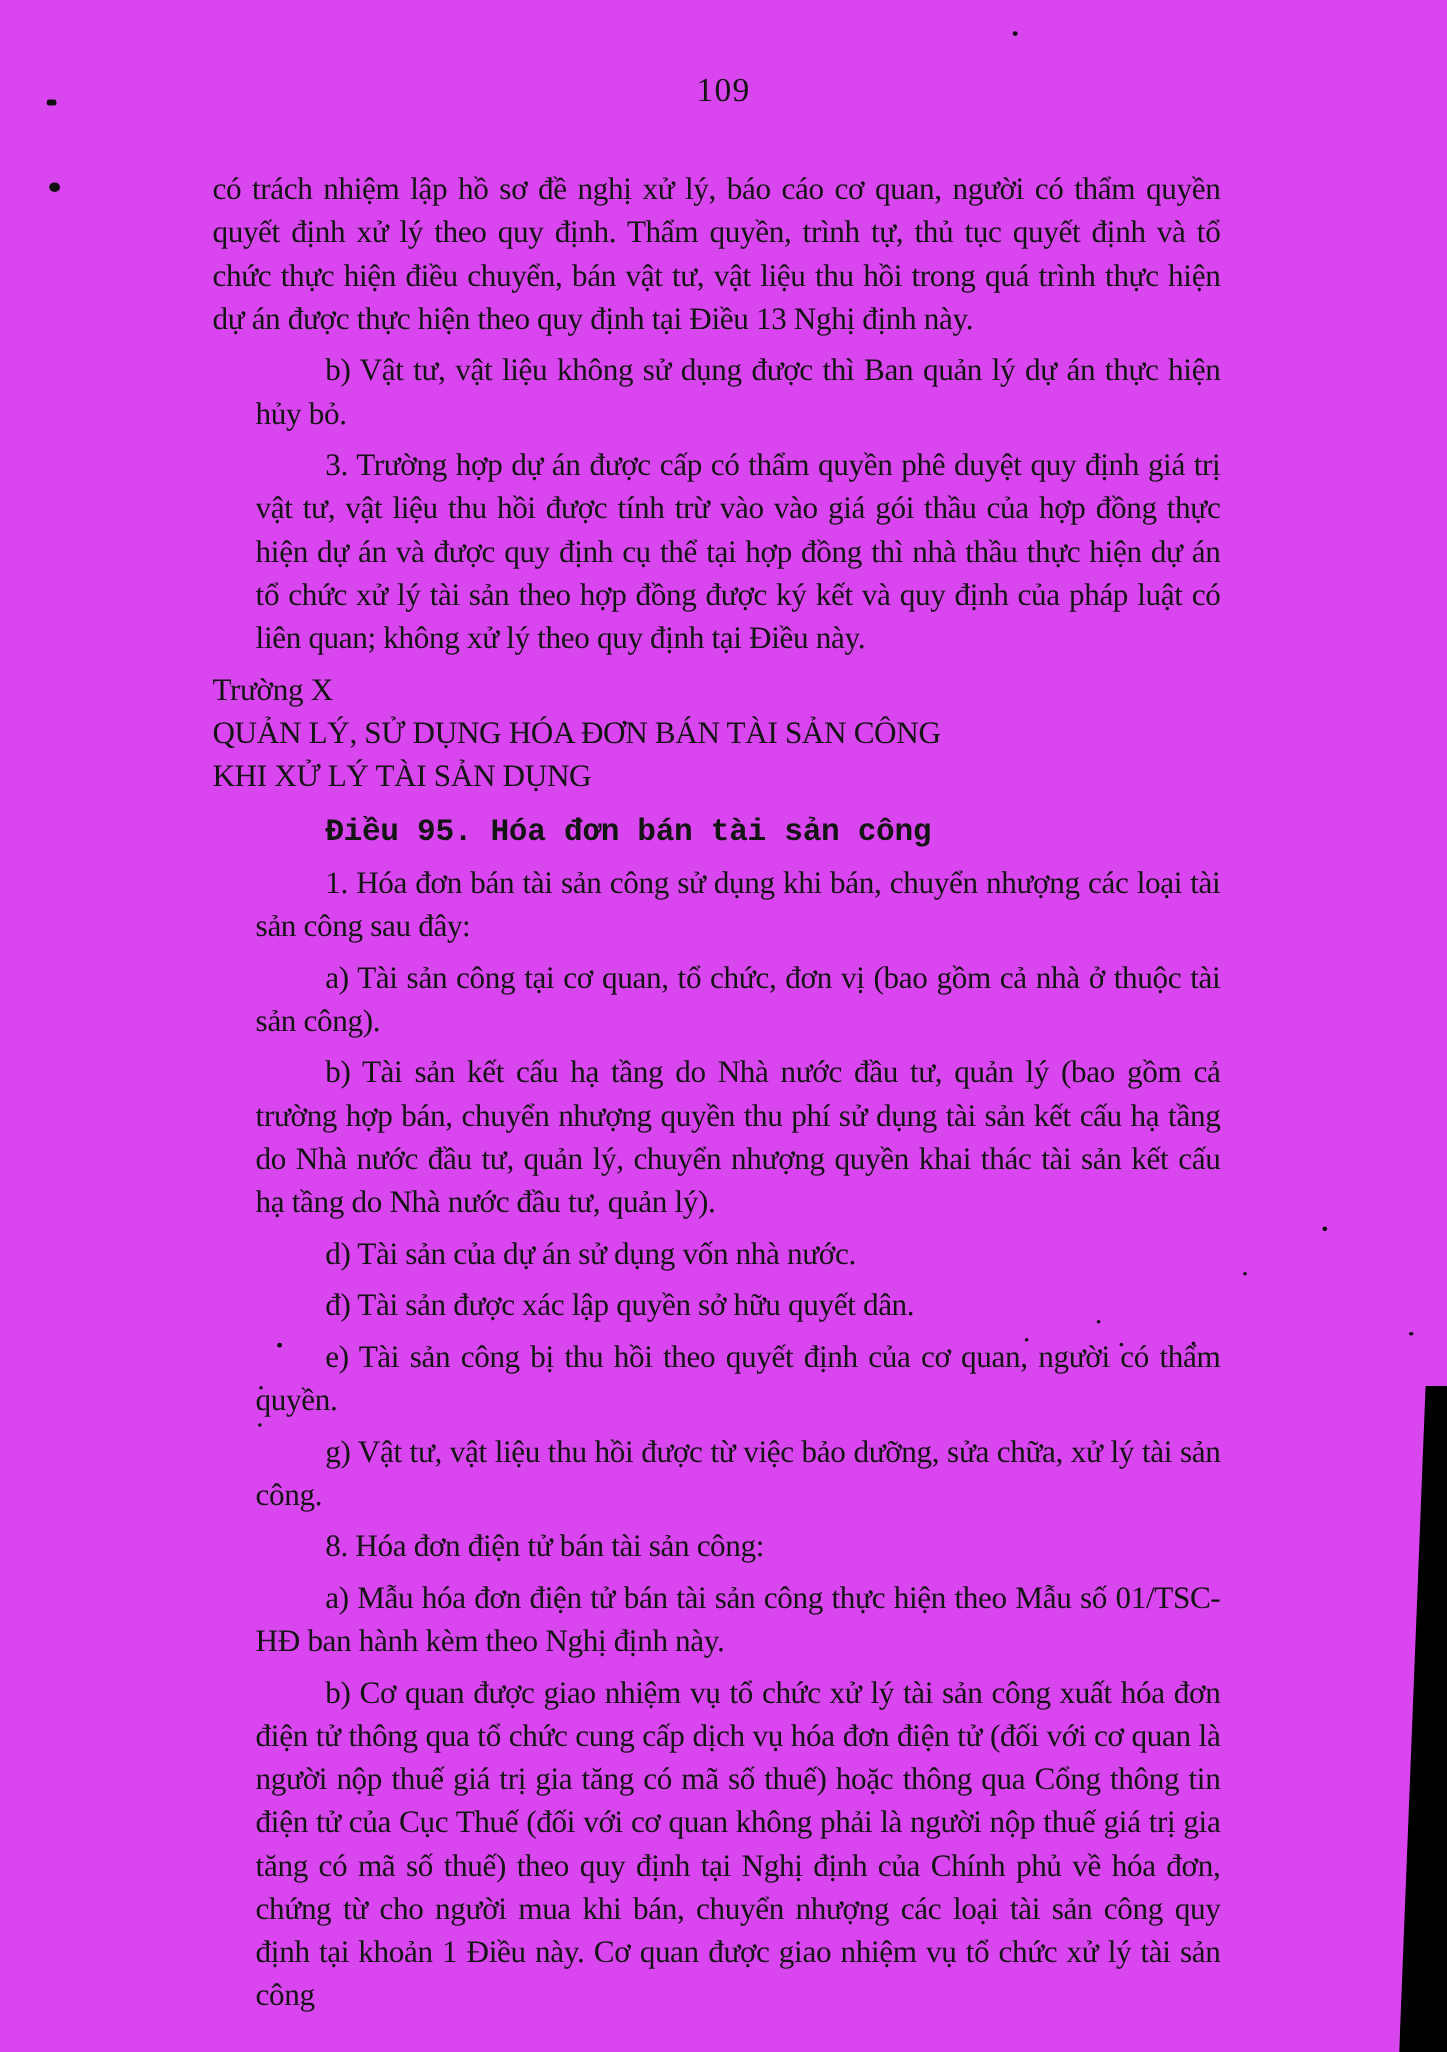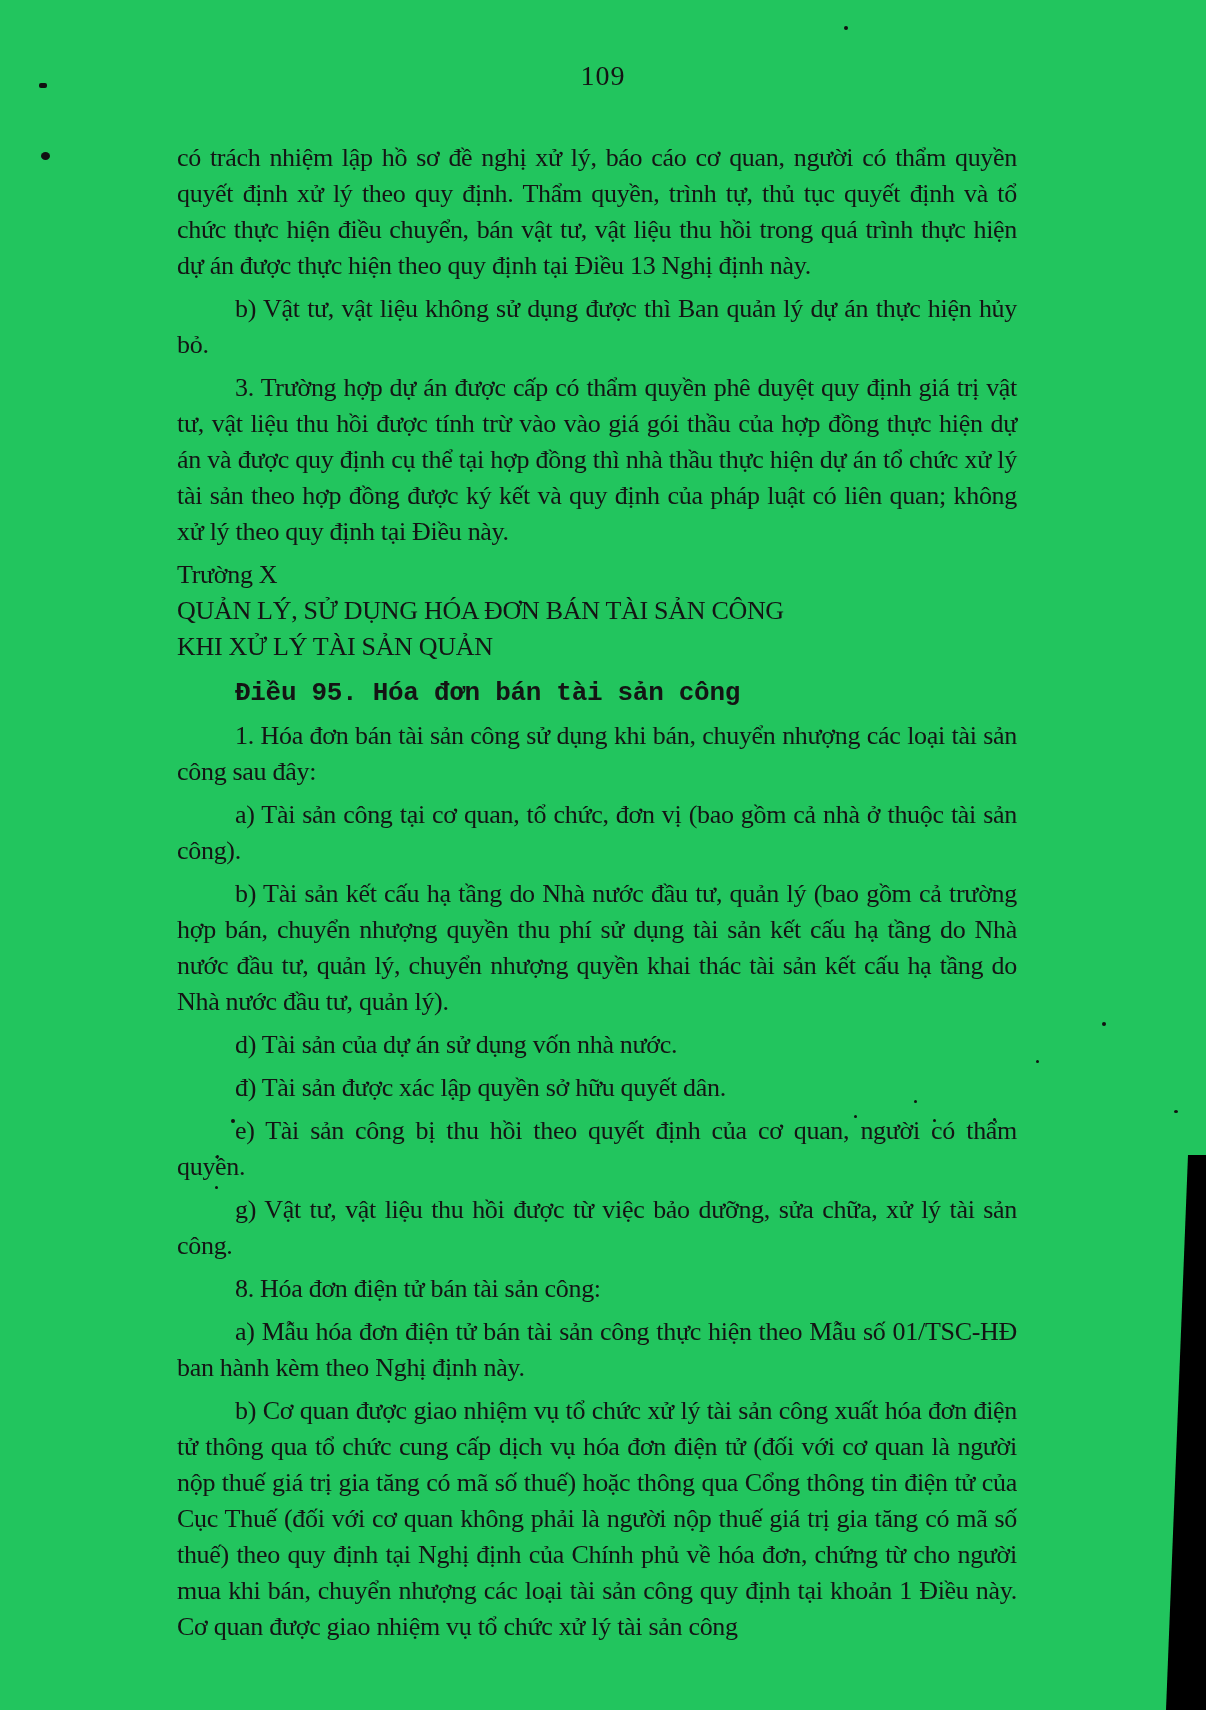--- a/index.html
+++ b/index.html
@@ -1,21 +1,21 @@
 <!DOCTYPE html>
 <html><head>
 <meta charset="utf-8">
 <style>
   html, body { margin: 0; padding: 0; background: #777; }
   .page {
     position: relative;
     width: 1206px;
     height: 1710px;
     margin: 0 auto;
-    background: #22c55e;
+    background: #d946ef;
     overflow: hidden;
     color: #141414;
     font-family: "Liberation Serif", "DejaVu Serif", serif;
   }
   .page-number {
     position: absolute;
     top: 60px;
     left: 0;
     width: 1206px;
     text-align: center;
@@ -26,21 +26,21 @@
     position: absolute;
     top: 140px;
     left: 177px;
     width: 840px;
     font-size: 26px;
     line-height: 36px;
     letter-spacing: -0.3px;
     text-align: justify;
   }
   .doc-body p { margin: 0 0 7px 0; }
-  p.para { text-indent: 58px; }
+  p.para { text-indent: 58px; margin-left: 36px; }
   p.para-cont { text-indent: 0; }
   .chapter-heading {
     margin-top: 26px;
     margin-bottom: 2px;
     text-align: center;
     font-weight: bold;
     line-height: 34px;
     text-indent: 0;
   }
   .article-heading {
@@ -76,21 +76,21 @@
   <div class="doc-body">
 
     <p class="para-cont">có trách nhiệm lập hồ sơ đề nghị xử lý, báo cáo cơ quan, người có thẩm quyền quyết định xử lý theo quy định. Thẩm quyền, trình tự, thủ tục quyết định và tổ chức thực hiện điều chuyển, bán vật tư, vật liệu thu hồi trong quá trình thực hiện dự án được thực hiện theo quy định tại Điều 13 Nghị định này.</p>
     <p class="para">b) Vật tư, vật liệu không sử dụng được thì Ban quản lý dự án thực hiện hủy bỏ.</p>
     <p class="para">3. Trường hợp dự án được cấp có thẩm quyền phê duyệt quy định giá trị vật tư, vật liệu thu hồi được tính trừ vào vào giá gói thầu của hợp đồng thực hiện dự án và được quy định cụ thể tại hợp đồng thì nhà thầu thực hiện dự án tổ chức xử lý tài sản theo hợp đồng được ký kết và quy định của pháp luật có liên quan; không xử lý theo quy định tại Điều này.</p>
 
     <p class="chapter-heading">
       </p>
       <div>Trường X</div>
       <div>QUẢN LÝ, SỬ DỤNG HÓA ĐƠN BÁN TÀI SẢN CÔNG</div>
-      <div>KHI XỬ LÝ TÀI SẢN QUẢN</div>
+      <div>KHI XỬ LÝ TÀI SẢN DỤNG</div>
     <p></p>
 
     <p class="para article-heading">Điều 95. Hóa đơn bán tài sản công</p>
 
     <p class="para">1. Hóa đơn bán tài sản công sử dụng khi bán, chuyển nhượng các loại tài sản công sau đây:</p>
     <p class="para">a) Tài sản công tại cơ quan, tổ chức, đơn vị (bao gồm cả nhà ở thuộc tài sản công).</p>
     <p class="para">b) Tài sản kết cấu hạ tầng do Nhà nước đầu tư, quản lý (bao gồm cả trường hợp bán, chuyển nhượng quyền thu phí sử dụng tài sản kết cấu hạ tầng do Nhà nước đầu tư, quản lý, chuyển nhượng quyền khai thác tài sản kết cấu hạ tầng do Nhà nước đầu tư, quản lý).</p>
     <p class="para">d) Tài sản của dự án sử dụng vốn nhà nước.</p>
     <p class="para">đ) Tài sản được xác lập quyền sở hữu quyết dân.</p>
     <p class="para">e) Tài sản công bị thu hồi theo quyết định của cơ quan, người có thẩm quyền.</p>

